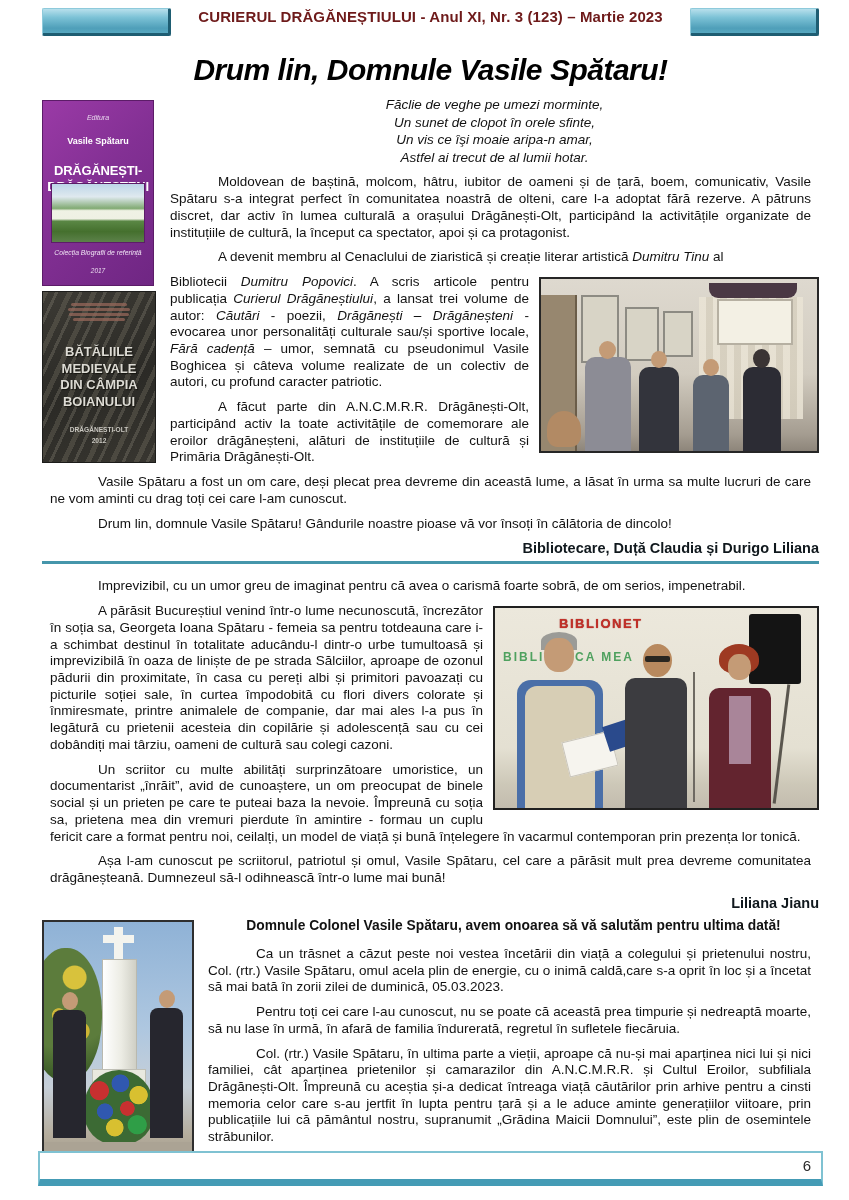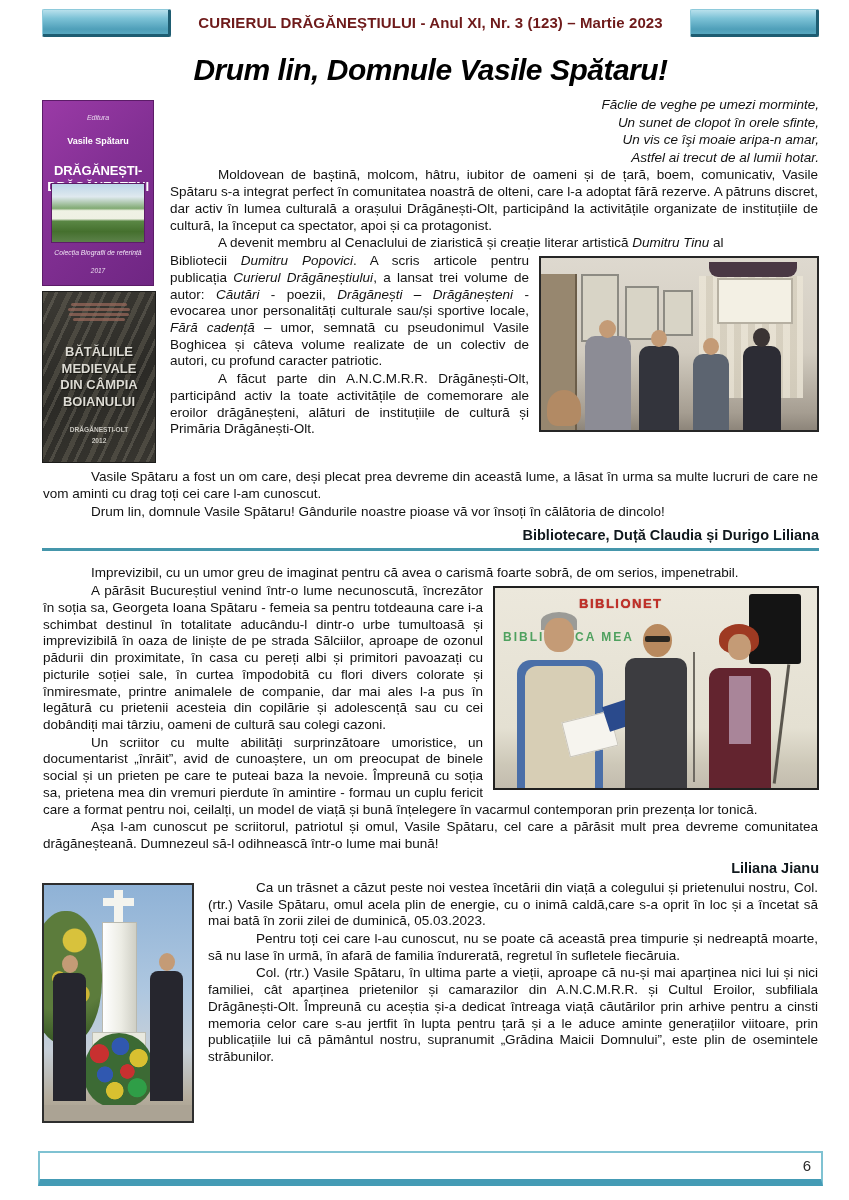--- a/index.html
+++ b/index.html
@@ -1,30 +1,30 @@
 <!DOCTYPE html>
 <html><head>
 <meta charset="utf-8">
 <style>
   html,body{margin:0;padding:0;background:#ffffff;}
   body{width:849px;height:1200px;font-family:"Liberation Sans", sans-serif;font-size:13.5px;line-height:1.24;color:#121212;}
   .page{position:relative;width:849px;height:1200px;box-sizing:border-box;padding:8px 30px 0 42px;overflow:hidden;background:#fff;}
 
   
-  .masthead{display:flex;align-items:center;gap:8px;height:30px;}
+  .masthead{display:flex;align-items:flex-start;gap:8px;height:30px;}
   .teal-bar{width:125px;height:24px;border-radius:2px;
     background:linear-gradient(180deg,#b8e0ec 0%,#7cc2d6 35%,#4f9fb9 80%,#57a8c0 100%);
     border:1px solid #8ecadb;border-right:3px solid #1e5d72;border-bottom:3px solid #1e5d72;}
   .masthead-text{flex:1;text-align:center;font-weight:bold;font-size:15px;color:#6e1a1a;letter-spacing:.1px;}
 
   
   .main-title{text-align:center;font-size:30px;font-weight:bold;font-style:italic;letter-spacing:-.5px;margin:13px 0 4px;color:#000;}
 
   
-  p{margin:1px;text-align:justify;}
+  p{margin:8px;text-align:justify;}
   .ind{text-indent:48px;}
   .it{font-style:italic;}
   .sig{text-align:right;font-weight:bold;font-size:14.5px;margin:7px 0 2px;color:#10181d;}
   .hr-teal{border:0;border-top:3px solid #4596ab;margin:3px 0 12px;clear:both;}
 
   
   .books-float{float:left;width:112px;margin:4px 16px 6px 0;}
   .book{position:relative;overflow:hidden;text-align:center;}
   .book1{width:110px;height:184px;border:1px solid #5c1c68;
     background:linear-gradient(135deg,#9a3aa6 0%,#833094 45%,#6f2683 100%);color:#fff;}
@@ -41,21 +41,21 @@
     background:
       repeating-linear-gradient(115deg,rgba(120,115,100,.35) 0 5px,rgba(30,28,25,0) 5px 11px,rgba(150,145,130,.28) 11px 14px,rgba(20,18,16,0) 14px 22px),
       linear-gradient(160deg,#3c3a34 0%,#2b2a26 55%,#383630 100%);}
   .b2-authors{position:absolute;top:9px;left:18px;right:18px;}
   .b2-author-line{height:3px;margin:2px auto;background:#96675a;opacity:.75;border-radius:2px;}
   .b2-title{position:absolute;top:52px;left:0;right:0;font-weight:bold;font-size:13px;line-height:1.28;color:#dddbd4;text-shadow:1px 1px 1px #15140f;}
   .b2-place{position:absolute;top:134px;left:0;right:0;font-size:6.6px;font-weight:bold;color:#c9c7c0;}
   .b2-year{position:absolute;top:145px;left:0;right:0;font-size:6.6px;font-weight:bold;color:#c9c7c0;}
 
   
-  .poem{text-align:right;font-size:13.5px;font-style:italic;line-height:1.3;margin:8px 0 0;}
+  .poem{text-align:center;font-size:13.5px;font-style:italic;line-height:1.3;margin:8px 0 0;}
   .poem-attr{font-style:normal;font-weight:bold;}
 
   
   .photo1{float:right;width:276px;height:172px;margin:3px 0 5px 10px;border:2px solid #262626;position:relative;overflow:hidden;
     background:linear-gradient(180deg,#ded9cf 0%,#d2ccc0 55%,#a59d91 90%,#8d857a 100%);}
   .ph1-door{position:absolute;left:0;top:16px;width:34px;height:156px;background:#97876f;border-right:2px solid #6b5d49;}
   .ph1-frame{position:absolute;background:#d8d4c6;border:2px solid #8d8b83;}
   .ph1-frame.f1{left:40px;top:16px;width:34px;height:64px;}
   .ph1-frame.f2{left:84px;top:28px;width:30px;height:50px;}
   .ph1-frame.f3{left:122px;top:32px;width:26px;height:42px;}
@@ -71,21 +71,21 @@
   .ph1-h2{left:110px;top:72px;width:16px;height:17px;}
   .ph1-m3{left:152px;top:96px;width:36px;height:76px;background:#5c6470;}
   .ph1-h3{left:162px;top:80px;width:16px;height:17px;}
   .ph1-m4{left:202px;top:88px;width:38px;height:84px;background:#2c2c34;}
   .ph1-h4{left:212px;top:70px;width:17px;height:19px;background:#3a3434;}
   .ph1-fg-head{left:6px;top:132px;width:34px;height:36px;background:#b28a64;border-radius:50% 50% 30% 30%;}
 
   
   .photo2{float:right;width:322px;height:200px;margin:3px 0 6px 10px;border:2px solid #202020;position:relative;overflow:hidden;
     background:linear-gradient(180deg,#ece8dc 0%,#e4e0d2 70%,#cdc8b8 88%,#c2bcae 100%);}
-  .ph2-sign1{position:absolute;left:84px;top:8px;color:#c23028;font-weight:bold;font-size:13px;letter-spacing:1.5px;text-shadow:0 0 1px #8c1f1a;text-align:center;}
+  .ph2-sign1{position:absolute;left:64px;top:8px;color:#c23028;font-weight:bold;font-size:13px;letter-spacing:1.5px;text-shadow:0 0 1px #8c1f1a;text-align:center;}
   .ph2-sign2{position:absolute;left:8px;top:42px;color:#3f9a52;font-weight:bold;font-size:12px;letter-spacing:2px;opacity:.9;}
   .ph2-speaker{position:absolute;right:16px;top:6px;width:52px;height:70px;background:#141414;border-radius:3px;}
   .ph2-stand{position:absolute;right:34px;top:76px;width:3px;height:120px;background:#5a564e;transform:rotate(7deg);}
   .ph2-mic{position:absolute;left:198px;top:64px;width:2px;height:130px;background:#6e6a62;}
   .ph2-man1-shirt{left:22px;top:72px;width:86px;height:128px;background:#4a6fa8;border-radius:14px 14px 0 0;}
   .ph2-man1-vest{left:30px;top:78px;width:70px;height:122px;background:#d7ceb5;border-radius:12px 12px 0 0;}
   .ph2-h1-hair{left:46px;top:24px;width:36px;height:18px;background:#9b9b97;border-radius:50% 50% 0 0;position:absolute;}
   .ph2-h1{left:49px;top:30px;width:30px;height:34px;border-radius:45%;}
   .ph2-papers{position:absolute;left:70px;top:128px;width:48px;height:34px;background:#f6f4ee;border:1px solid #c9c5ba;transform:rotate(-14deg);}
   .ph2-folder{position:absolute;left:110px;top:112px;width:42px;height:26px;background:#2a4a8c;transform:rotate(-18deg);}
@@ -257,20 +257,21 @@
       <div class="ph3-obelisk"></div>
       <div class="ph3-base"></div>
       <div class="ph3-wreath"></div>
       <div class="person ph3-man-l"></div>
       <div class="head ph3-head-l"></div>
       <div class="person ph3-man-r"></div>
       <div class="head ph3-head-r"></div>
       <div class="ph3-ground"></div>
     </div>
 
+    <div class="a3-title">Domnule Colonel Vasile Spătaru, avem onoarea să vă salutăm pentru ultima dată!</div>
     <p class="ind">Ca un trăsnet a căzut peste noi vestea încetării din viață a colegului și prietenului nostru, Col. (rtr.) Vasile Spătaru, omul acela plin de energie, cu o inimă caldă,care s-a oprit în loc și a încetat să mai bată în zorii zilei de duminică, 05.03.2023.</p>
     <p class="ind">Pentru toți cei care l-au cunoscut, nu se poate că această prea timpurie și nedreaptă moarte, să nu lase în urmă, în afară de familia îndurerată, regretul în sufletele fiecăruia.</p>
     <p class="ind">Col. (rtr.) Vasile Spătaru, în ultima parte a vieții, aproape că nu-și mai aparținea nici lui și nici familiei, cât aparținea prietenilor și camarazilor din A.N.C.M.R.R. și Cultul Eroilor, subfiliala Drăgănești-Olt. Împreună cu aceștia și-a dedicat întreaga viață căutărilor prin arhive pentru a cinsti memoria celor care s-au jertfit în lupta pentru țară și a le aduce aminte generațiilor viitoare, prin publicațiile lui că pământul nostru, supranumit „Grădina Maicii Domnului”, este plin de osemintele străbunilor.</p>
   </section>
 
   <div class="footer">
     <span>6</span>
   </div>
 
 </div>

